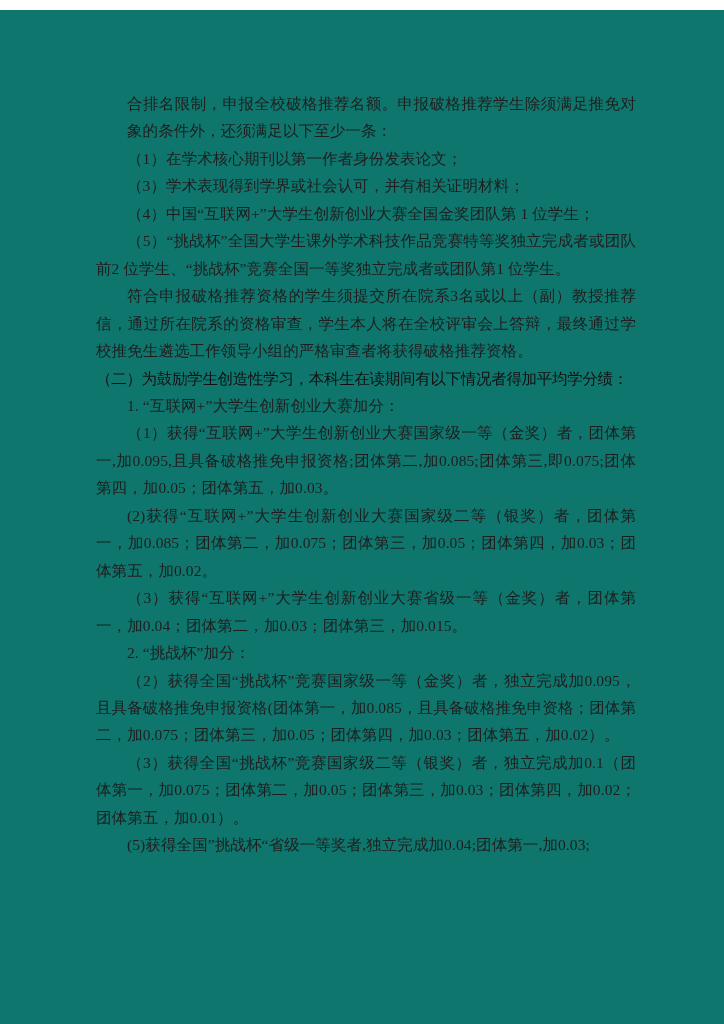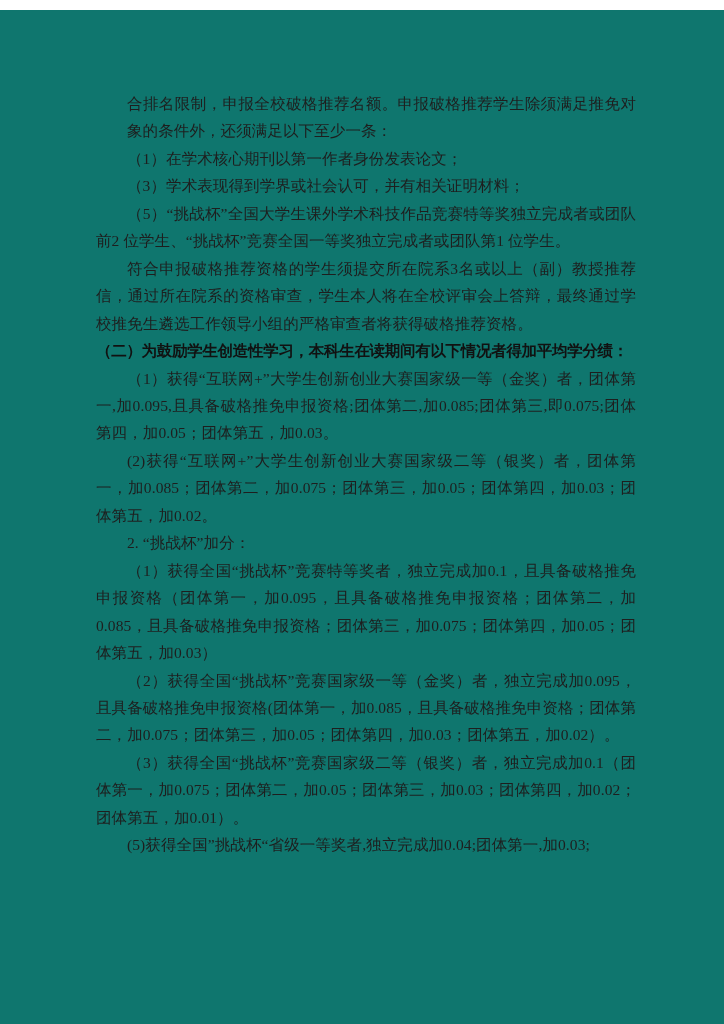--- a/index.html
+++ b/index.html
@@ -36,37 +36,39 @@
     margin-left: 2em;
     text-indent: 0;
   }
   
   p.indent {
     text-indent: 2em;
   }
   
   p.heading {
     text-indent: 0;
-    font-weight: 700;
+    font-weight: 400;
     color: #111111;
     letter-spacing: -0.3px;
   }
 </style>
 </head>
 <body>
 
 <div class="page">
   <div class="text-block">
       <p class="para continuation-indented">合排名限制，申报全校破格推荐名额。申报破格推荐学生除须满足推免对象的条件外，还须满足以下至少一条：</p>
       <p class="para indent">（1）在学术核心期刊以第一作者身份发表论文；</p>
       <p class="para indent">（3）学术表现得到学界或社会认可，并有相关证明材料；</p>
+      <p class="para indent">（4）中国“互联网+”大学生创新创业大赛全国金奖团队第 1 位学生；</p>
       <p class="para indent">（5）“挑战杯”全国大学生课外学术科技作品竞赛特等奖独立完成者或团队前2 位学生、“挑战杯”竞赛全国一等奖独立完成者或团队第1 位学生。</p>
       <p class="para indent">符合申报破格推荐资格的学生须提交所在院系3名或以上（副）教授推荐信，通过所在院系的资格审查，学生本人将在全校评审会上答辩，最终通过学校推免生遴选工作领导小组的严格审查者将获得破格推荐资格。</p>
       <p class="para heading">（二）为鼓励学生创造性学习，本科生在读期间有以下情况者得加平均学分绩：</p>
+      <p class="para indent">1. “互联网+”大学生创新创业大赛加分：</p>
       <p class="para indent">（1）获得“互联网+”大学生创新创业大赛国家级一等（金奖）者，团体第一,加0.095,且具备破格推免申报资格;团体第二,加0.085;团体第三,即0.075;团体第四，加0.05；团体第五，加0.03。</p>
       <p class="para indent">(2)获得“互联网+”大学生创新创业大赛国家级二等（银奖）者，团体第一，加0.085；团体第二，加0.075；团体第三，加0.05；团体第四，加0.03；团体第五，加0.02。</p>
+      <p class="para indent">（3）获得“互联网+”大学生创新创业大赛省级一等（金奖）者，团体第一，加0.04；团体第二，加0.03；团体第三，加0.015。</p>
       <p class="para indent">2. “挑战杯”加分：</p>
-      <p class="para indent">（1）获得全国“挑战杯”竞赛特等奖者，独立完成加0.1，且具备破格推免申报资格（团体第一，加0.095，且具备破格推免申报资格；团体第二，加0.085，且具备破格推免申报资格；团体第三，加0.075；团体第四，加0.05；团体第五，加0.03）</p>
       <p class="para indent">（2）获得全国“挑战杯”竞赛国家级一等（金奖）者，独立完成加0.095，且具备破格推免申报资格(团体第一，加0.085，且具备破格推免申资格；团体第二，加0.075；团体第三，加0.05；团体第四，加0.03；团体第五，加0.02）。</p>
       <p class="para indent">（3）获得全国“挑战杯”竞赛国家级二等（银奖）者，独立完成加0.1（团体第一，加0.075；团体第二，加0.05；团体第三，加0.03；团体第四，加0.02；团体第五，加0.01）。</p>
       <p class="para indent">(5)获得全国”挑战杯“省级一等奖者,独立完成加0.04;团体第一,加0.03;</p>
     </div>
 </div>
 
 </body></html>

